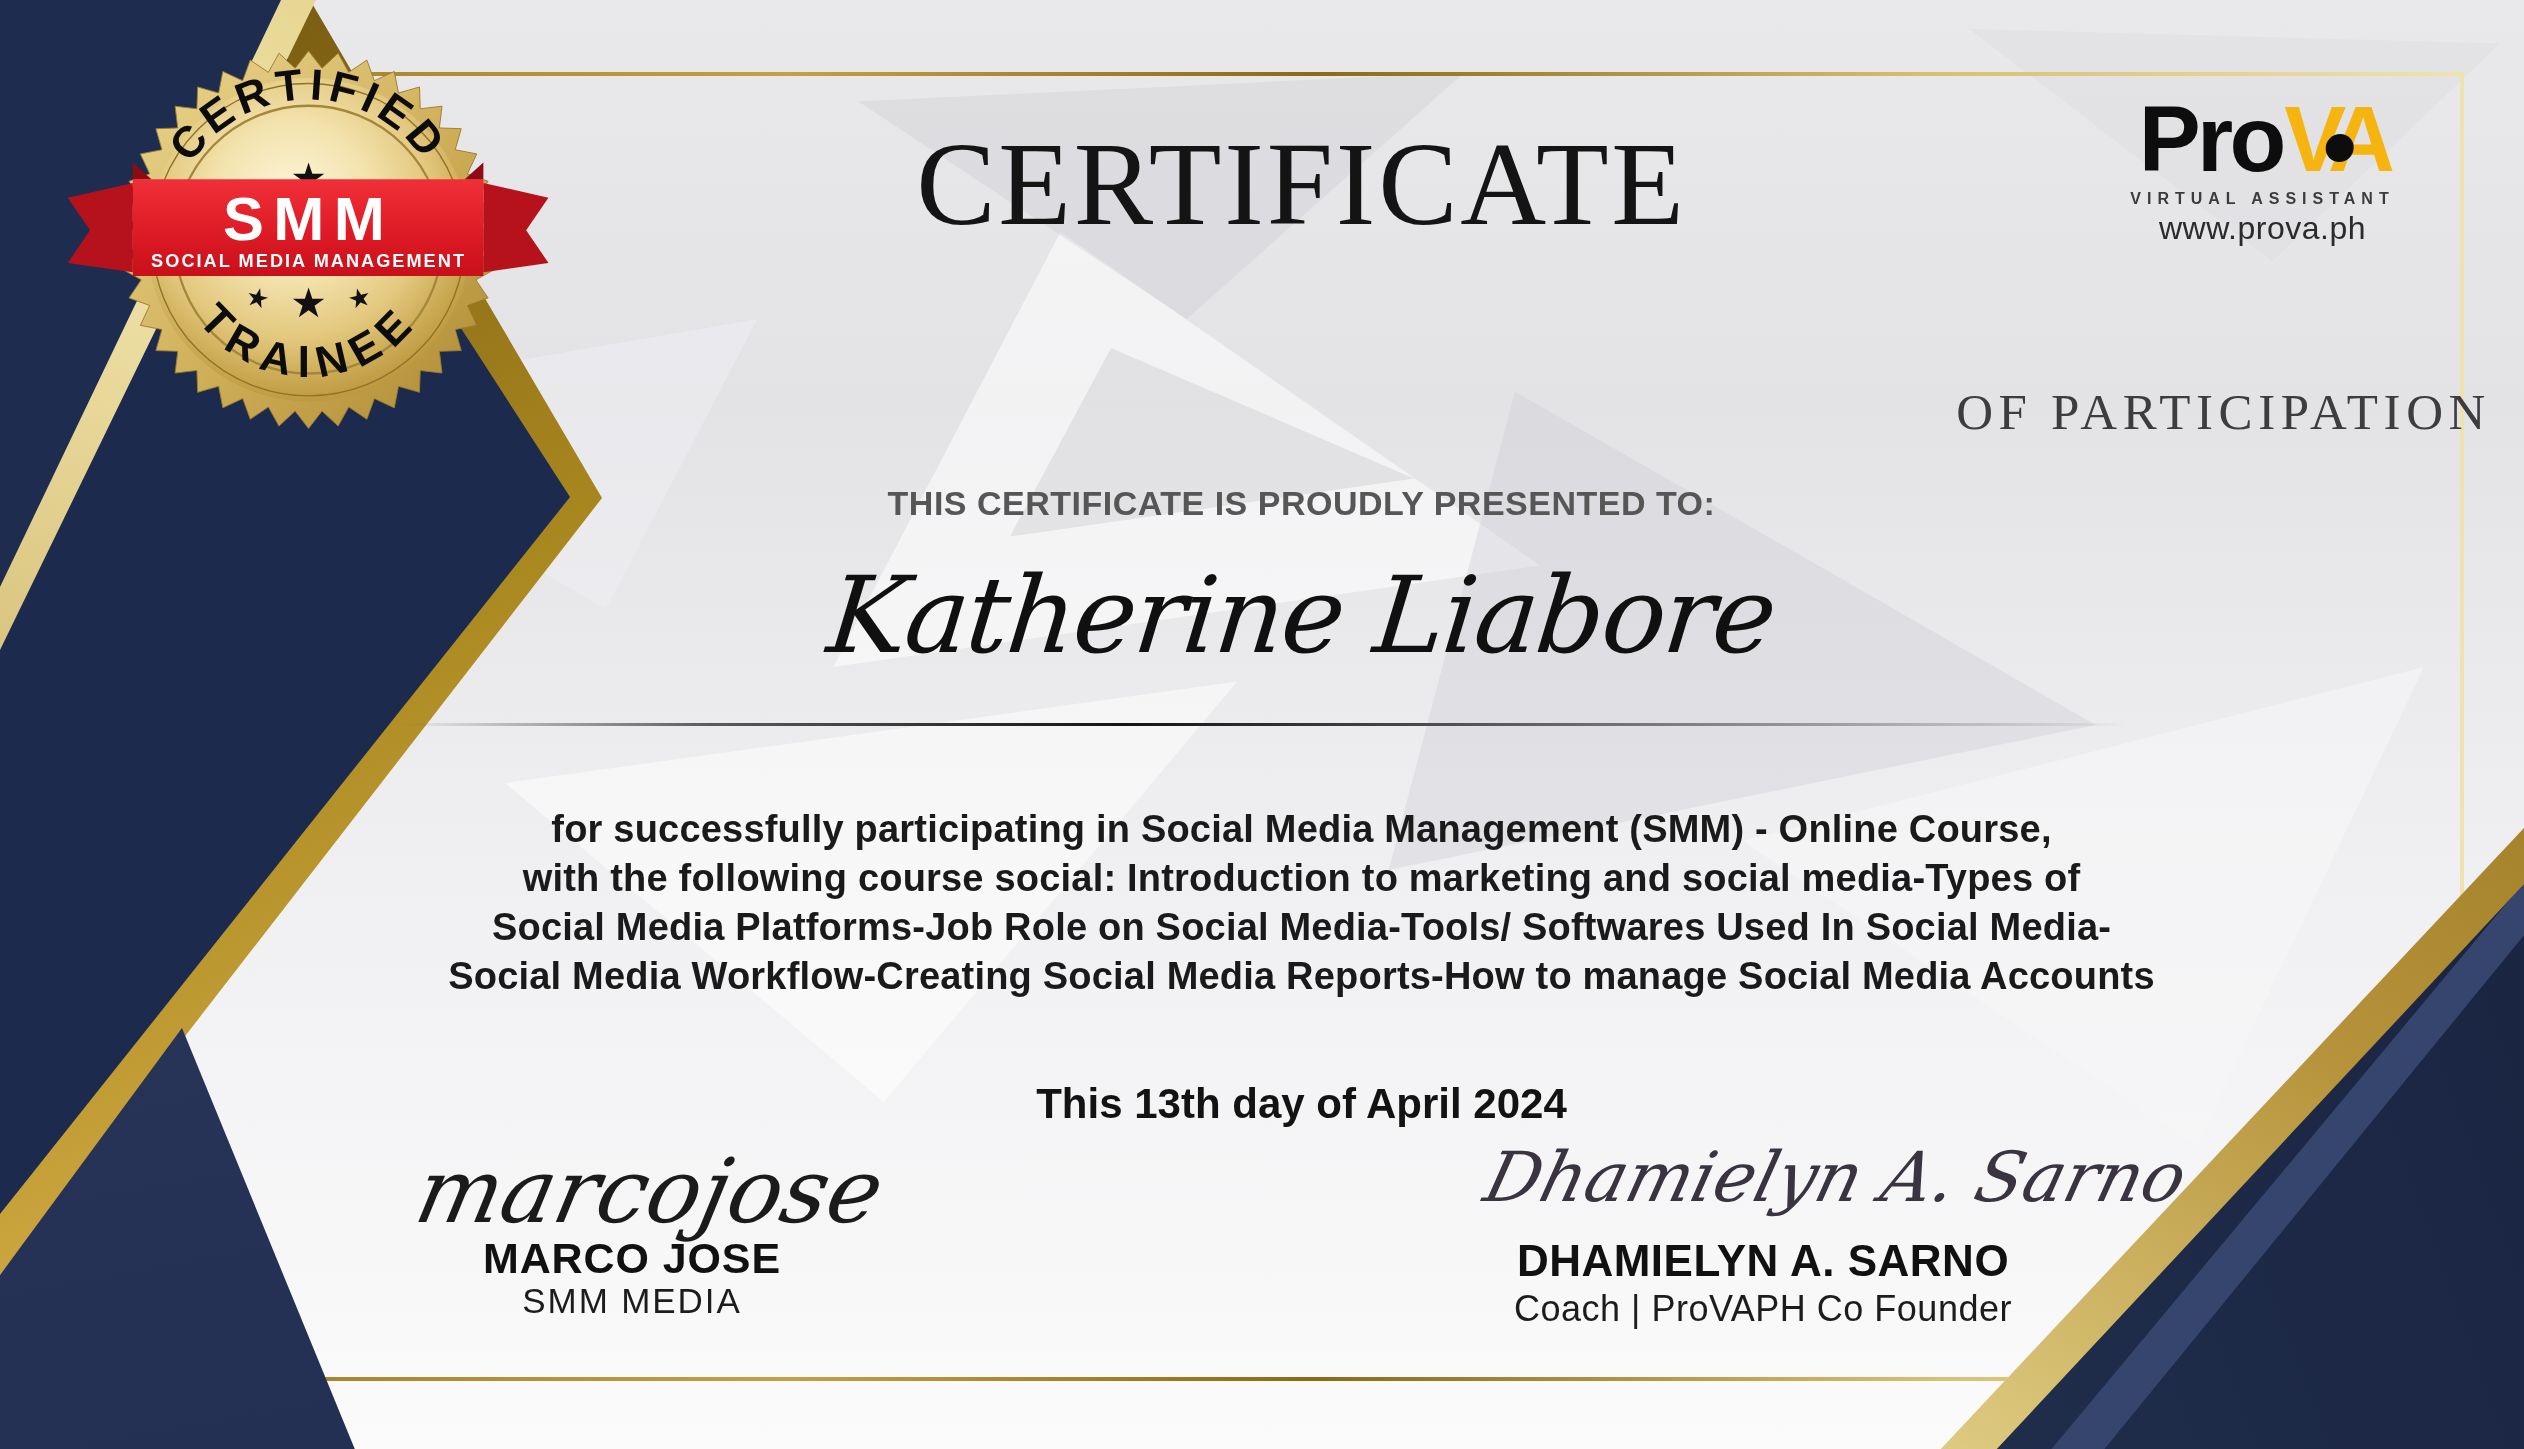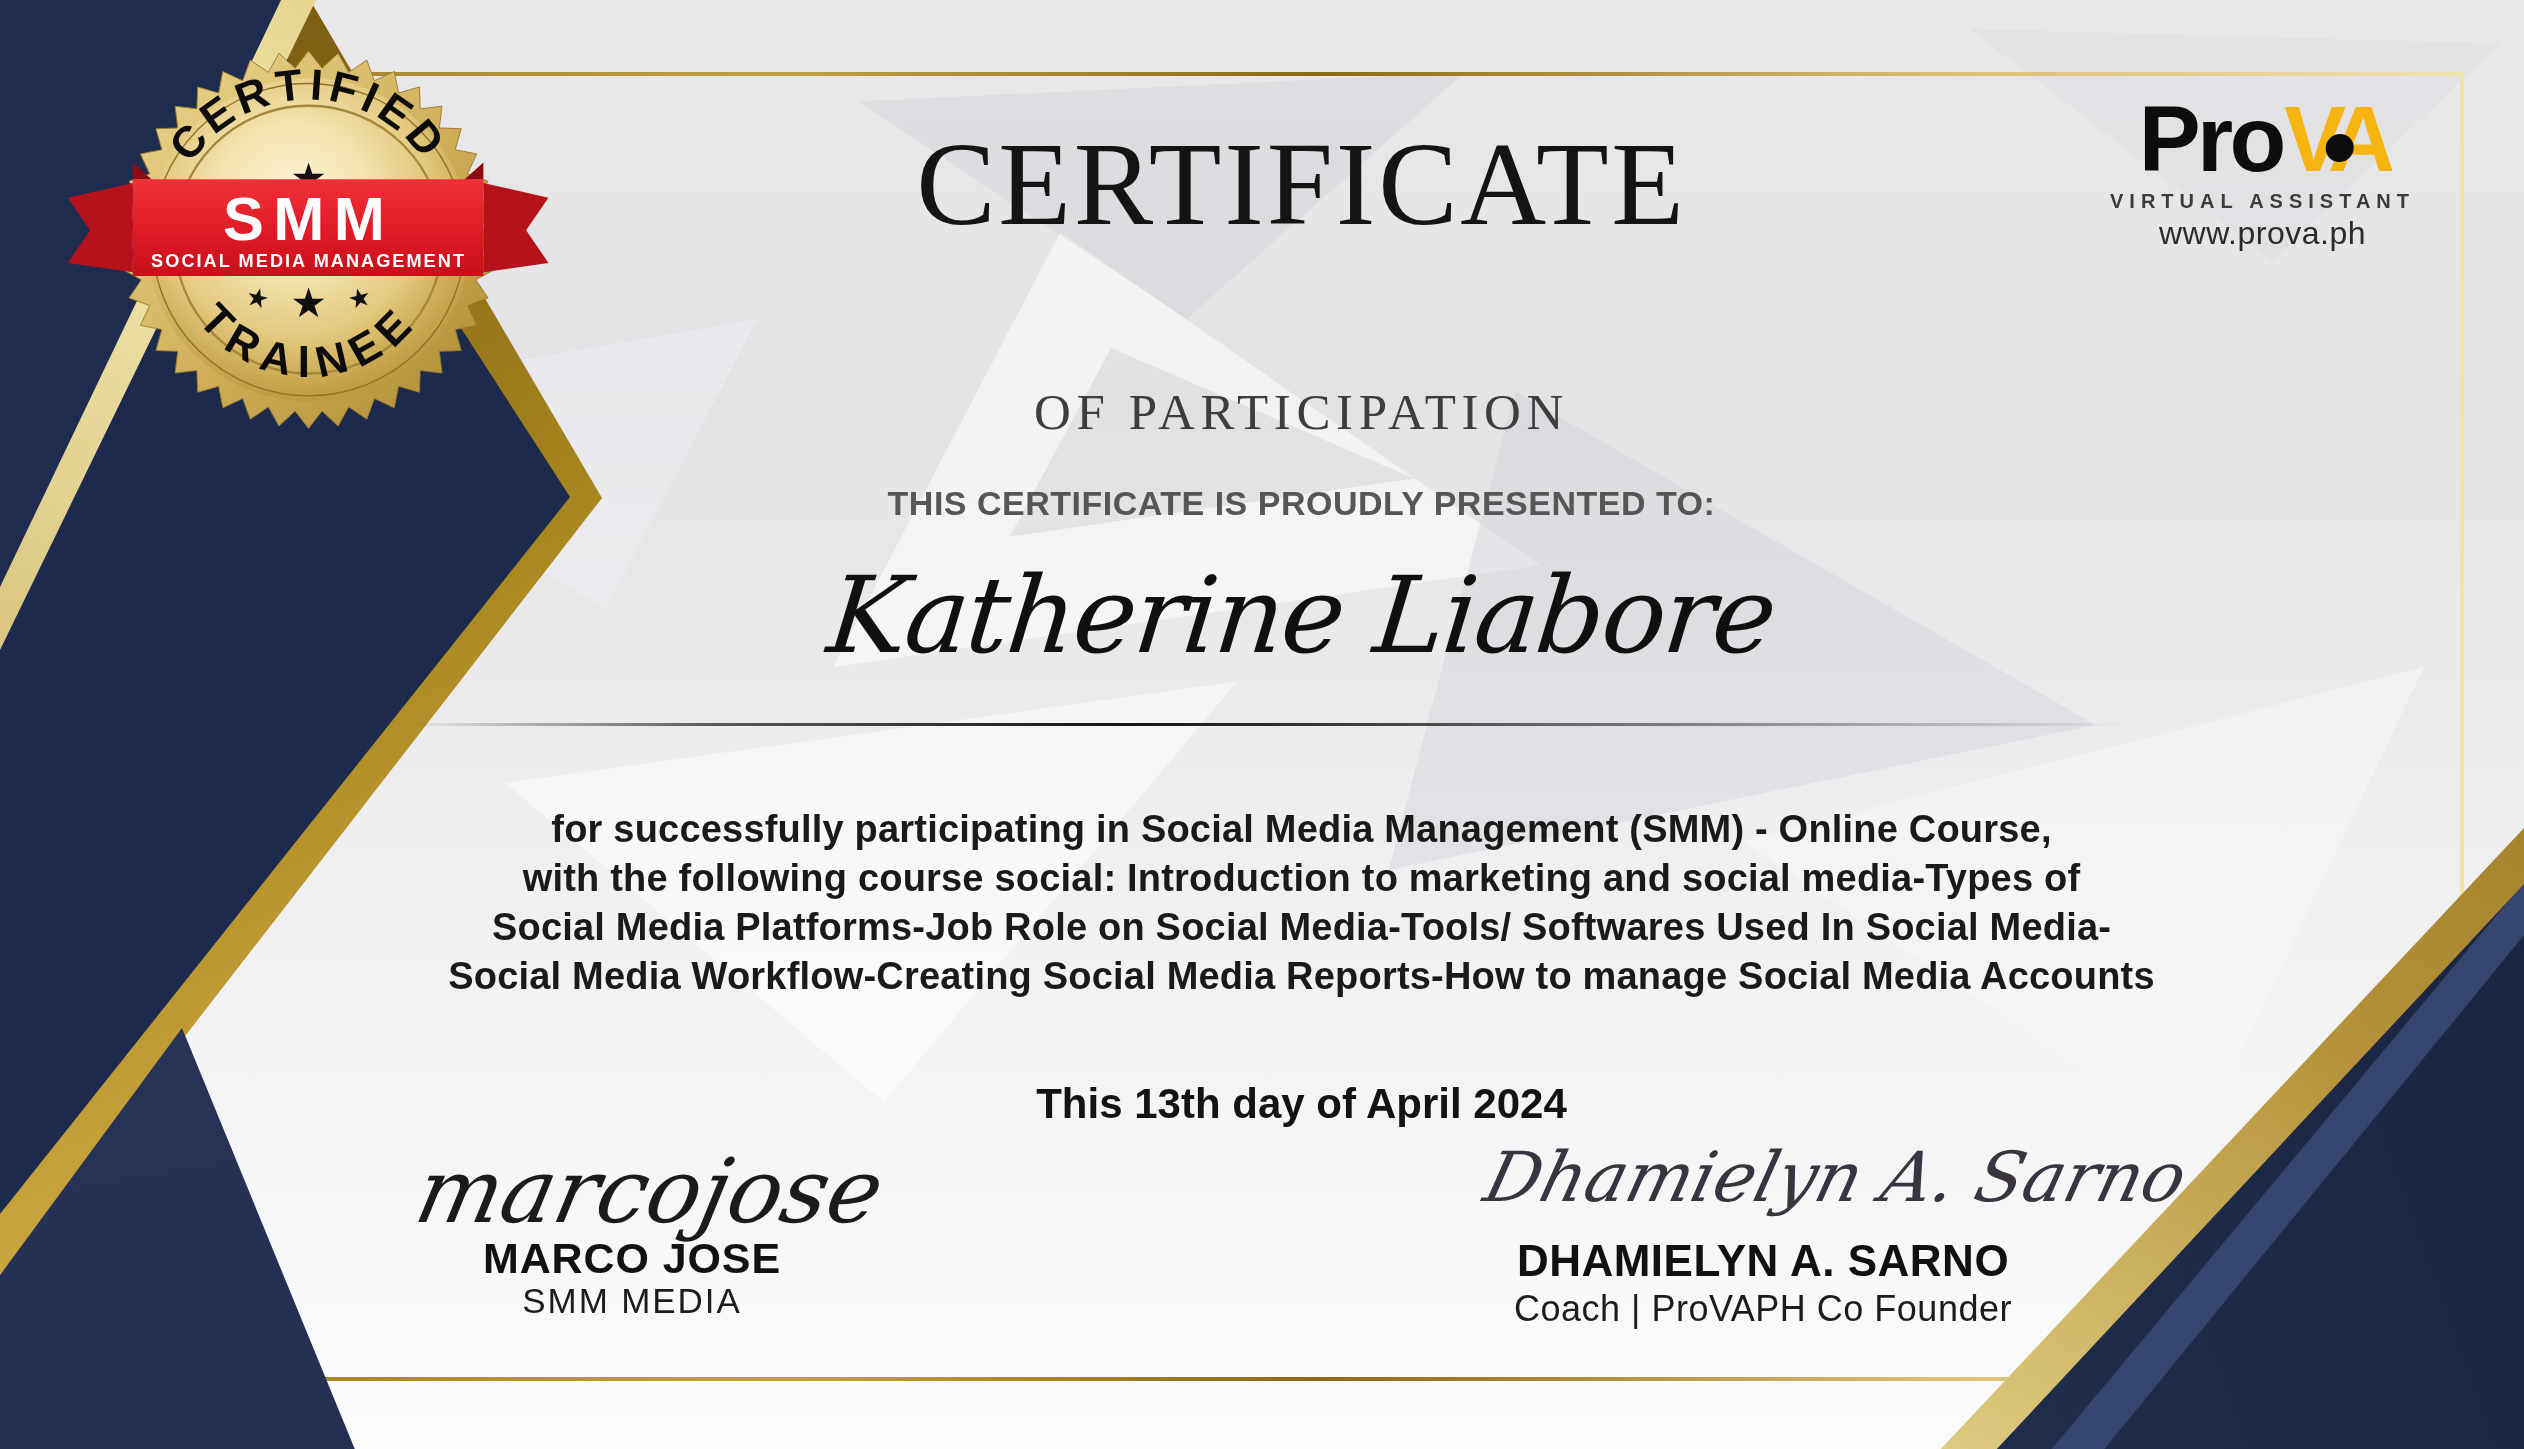--- a/index.html
+++ b/index.html
@@ -45,29 +45,29 @@
 
   
   .badge{position:absolute;left:51px;top:23px;width:530px;height:437px;}
 
   
   .logo{position:absolute;left:2086px;top:93px;width:353px;text-align:center;color:#111;}
   .logo-row1{font-size:93px;font-weight:700;letter-spacing:-3.7px;line-height:1;}
   .logo .pro{color:#0d0d0d;}
   .logo .va{color:#f6b411;position:relative;display:inline-block;letter-spacing:-9.3px;transform:skewX(-2deg);}
   .logo .dot{position:absolute;width:28px;height:28px;border-radius:50%;background:#0d0d0d;right:33px;bottom:24px;}
-  .logo-row2{font-size:20px;font-weight:700;letter-spacing:6px;color:#3b3b3b;margin-top:3.7px;}
+  .logo-row2{font-size:16px;font-weight:700;letter-spacing:6px;color:#3b3b3b;margin-top:3.7px;}
   .logo-row3{font-size:32px;font-weight:400;letter-spacing:0.5px;color:#2b2b2b;margin-top:1.9px;}
 
   
   .ctext{position:absolute;left:112px;width:2379px;text-align:center;}
   .title{top:116px;font-family:Liberation Serif, serif;font-size:119px;font-weight:500;
          letter-spacing:2.8px;color:#141414;}
   .subtitle{top:383px;font-family:"Liberation Serif",serif;font-size:51px;font-weight:400;
-         letter-spacing:5.6px;color:#3d3d3d;}
+         letter-spacing:5.6px;color:#3d3d3d;text-align:right;}
   .presented{top:484px;font-size:34px;font-weight:700;letter-spacing:0.5px;color:#565656;}
   .name{top:554px;font-family:"DejaVu Serif",serif;font-style:italic;font-size:106px;
         letter-spacing:-1.9px;color:#101010;transform:skewX(-6deg);}
   .divider{position:absolute;left:400px;top:723px;width:1728px;height:2.8px;
         background:linear-gradient(90deg,rgba(130,130,130,0),#5a5a5a 18%,#141414 42%,#3c3c3c 55%,#9a9a9a 82%,rgba(160,160,160,0));}
   .body-lines{top:805px;font-size:38px;font-weight:700;line-height:49px;color:#1a1a1a;letter-spacing:0.2px;}
   .date-line{top:1080px;font-size:42px;font-weight:700;color:#131313;}
 
   
   .sig-script{position:absolute;text-align:center;font-family:"DejaVu Serif",serif;

